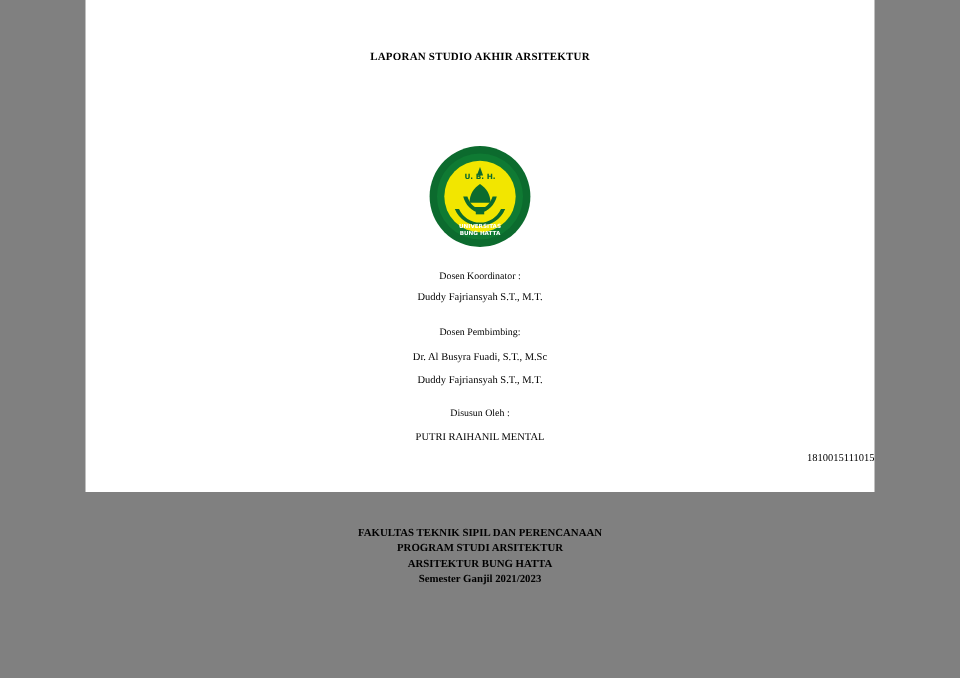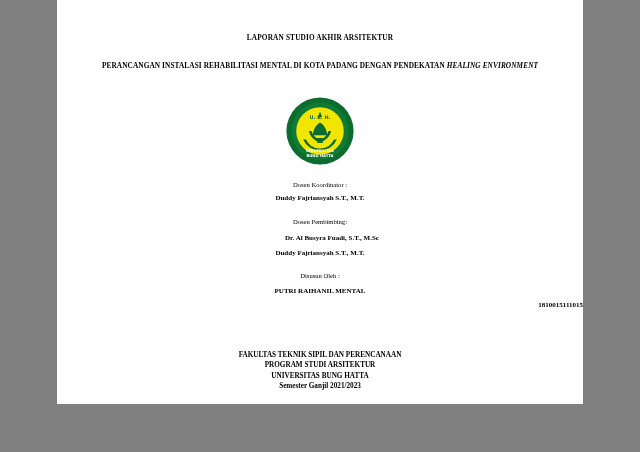--- a/index.html
+++ b/index.html
@@ -11,21 +11,21 @@
     width: 640px;
     height: 452px;
     overflow: hidden;
     font-family: "Liberation Serif", serif;
   }
   .page {
     position: absolute;
     left: 57px;
     top: 0px;
     width: 526px;
-    height: 404px;
+    height: 328px;
     background: #ffffff;
   }
   .content {
     position: absolute;
     left: 0;
     top: 0;
     width: 526px;
     height: 452px;
   }
   .title-main {
@@ -71,26 +71,26 @@
     width: 526px;
     text-align: center;
     color: #000;
   }
   .lbl {
     font-size: 6.6px;
     font-weight: normal;
   }
   .nm {
     font-size: 7px;
-    font-weight: bold;
+    font-weight: normal;
   }
   .r-coord-label { top: 181px; }
   .r-coord-name  { top: 194px; }
   .r-pemb-label  { top: 218px; }
-  .r-pemb-n1     { top: 234px; margin-left: 12px; }
+  .r-pemb-n1     { top: 234px; }
   .r-pemb-n2     { top: 249px; }
   .r-oleh-label  { top: 272px; }
   .r-oleh-n1     { top: 287px; }
   .r-oleh-n2     { top: 301px; text-align: right; }
 
   .footer {
     position: absolute;
     left: 0;
     top: 350px;
     width: 526px;
@@ -102,21 +102,20 @@
   }
 </style>
 </head>
 <body>
 
 <div class="page">
   <div class="content">
 
     <div class="title-main">LAPORAN STUDIO AKHIR ARSITEKTUR</div>
 
-    <div class="title-sub"><span>PERANCANGAN  INSTALASI REHABILITASI MENTAL DI KOTA PADANG DENGAN PENDEKATAN </span><span class="ital">HEALING ENVIRONMENT</span></div>
 
     <div class="logo-wrap">
       <span class="logo">
         <svg width="70" height="70" viewBox="0 0 100 100" xmlns="http://www.w3.org/2000/svg">
           <circle cx="50" cy="50" r="48" fill="#0c6b2e"></circle>
           <circle cx="50" cy="50" r="41" fill="#0f7a33"></circle>
           <circle cx="50" cy="50" r="34" fill="#f2e600"></circle>
           <path d="M50 22 L53 30 L47 30 Z" fill="#0c6b2e"></path>
           <text x="50" y="33" font-family="DejaVu Sans, sans-serif" font-size="7" fill="#0c6b2e" text-anchor="middle" font-weight="bold">U. B. H.</text>
           <path d="M50 38 C44 42 40 48 40 56 L60 56 C60 48 56 42 50 38 Z" fill="#0c6b2e"></path>
@@ -137,18 +136,18 @@
     <div class="block nm r-pemb-n1">Dr. Al Busyra Fuadi, S.T., M.Sc</div>
     <div class="block nm r-pemb-n2">Duddy Fajriansyah S.T., M.T.</div>
 
     <div class="block lbl r-oleh-label">Disusun Oleh :</div>
     <div class="block nm r-oleh-n1">PUTRI RAIHANIL MENTAL</div>
     <div class="block nm r-oleh-n2">1810015111015</div>
 
     <div class="footer">
       <div>FAKULTAS  TEKNIK SIPIL DAN PERENCANAAN</div>
       <div>PROGRAM STUDI ARSITEKTUR</div>
-      <div>UNIVERSITAS BUNG HATTA</div>
+      <div>ARSITEKTUR BUNG HATTA</div>
       <div>Semester Ganjil  2021/2023</div>
     </div>
 
   </div>
 </div>
 
 </body></html>

